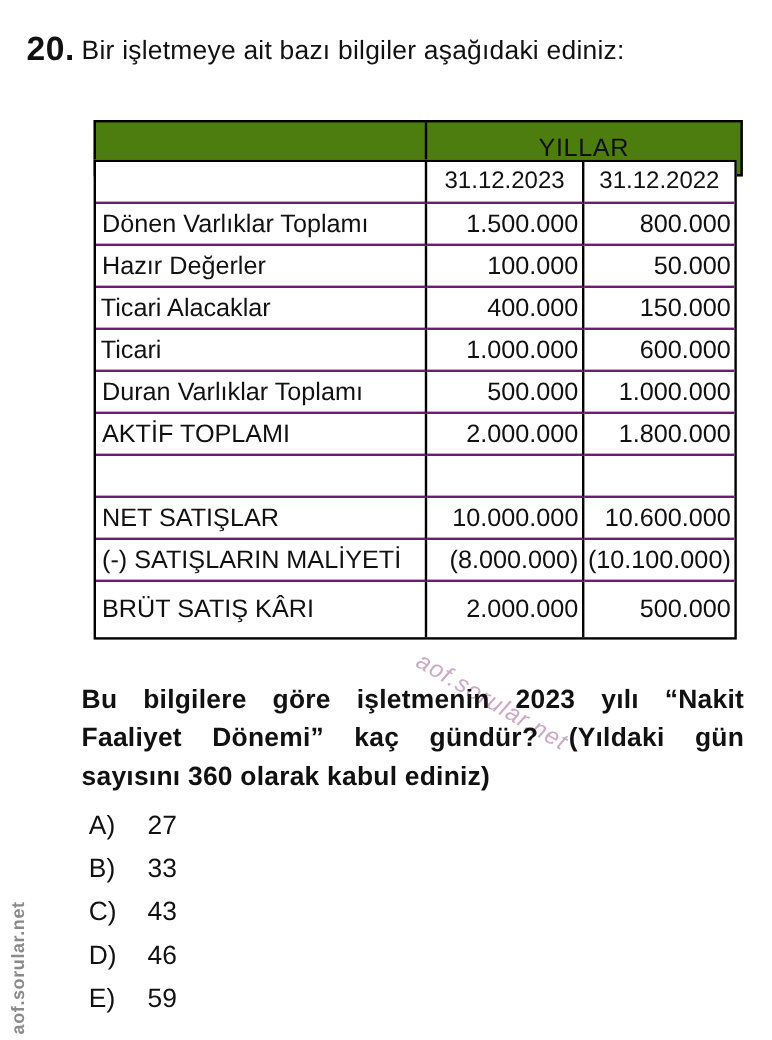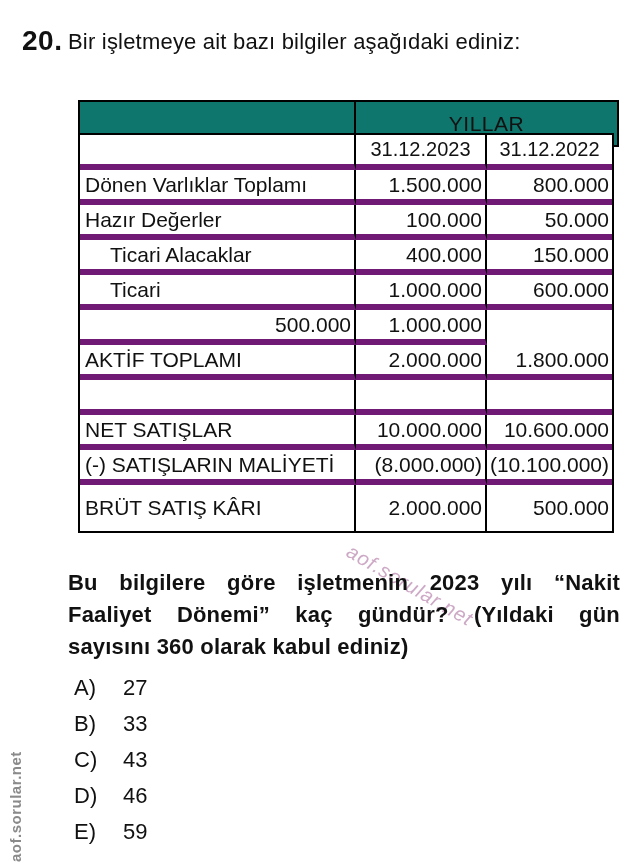--- a/index.html
+++ b/index.html
@@ -35,21 +35,21 @@
 
   
   .yillar-box {
     position: absolute;
     left: 78px;
     top: 100px;
     width: 541px;
     height: 47px;
     border: 2px solid #000;
     display: flex;
-    background: #0f766e;
+    background: #4d7c0f;
     justify-content: flex-end;
   }
   .yillar-left {
     width: 276px;
     border-right: 2px solid #000;
   }
   .yillar-title {
     flex: 1;
     display: flex;
     align-items: center;
@@ -67,32 +67,32 @@
     border: 2px solid #000;
     background: #fff;
   }
   .trow {
     display: grid;
     grid-template-columns: 276px 131px 125px;
     height: 35px;
   }
   .trow:last-child { height: 46px; }
   .trow .c {
-    border-bottom: 6px solid #701a75;
+    border-bottom: 2px solid #701a75;
     display: flex;
     align-items: center;
     font-size: 21px;
     overflow: hidden;
     white-space: nowrap;
   }
   .trow:last-child .c { border-bottom: none; }
   .trow .c:nth-child(1),
   .trow .c:nth-child(2) { border-right: 2px solid #000; }
   .c.label { padding-left: 5px; }
-  .trow.indent .c.label { padding-left: 30px; text-align: right; }
+  .trow.indent .c.label { padding-left: 4px; text-align: right; }
   .c.num {
     justify-content: flex-end;
     padding-right: 3px;
   }
   .c.yearhead {
     justify-content: center;
     font-size: 20px;
     padding: 0;
   }
 
@@ -193,20 +193,21 @@
       <div class="c label">Ticari Alacaklar</div>
       <div class="c num">400.000</div>
       <div class="c num">150.000</div>
     </div>
     <div class="trow indent">
       <div class="c label">Ticari</div>
       <div class="c num">1.000.000</div>
       <div class="c num">600.000</div>
     </div>
     <div class="trow">
+      <div class="c label">Duran Varlıklar Toplamı</div>
       <div class="c num">500.000</div>
       <div class="c num">1.000.000</div>
     </div>
     <div class="trow">
       <div class="c label">AKTİF TOPLAMI</div>
       <div class="c num">2.000.000</div>
       <div class="c num">1.800.000</div>
     </div>
     <div class="trow">
       <div class="c label"></div>

